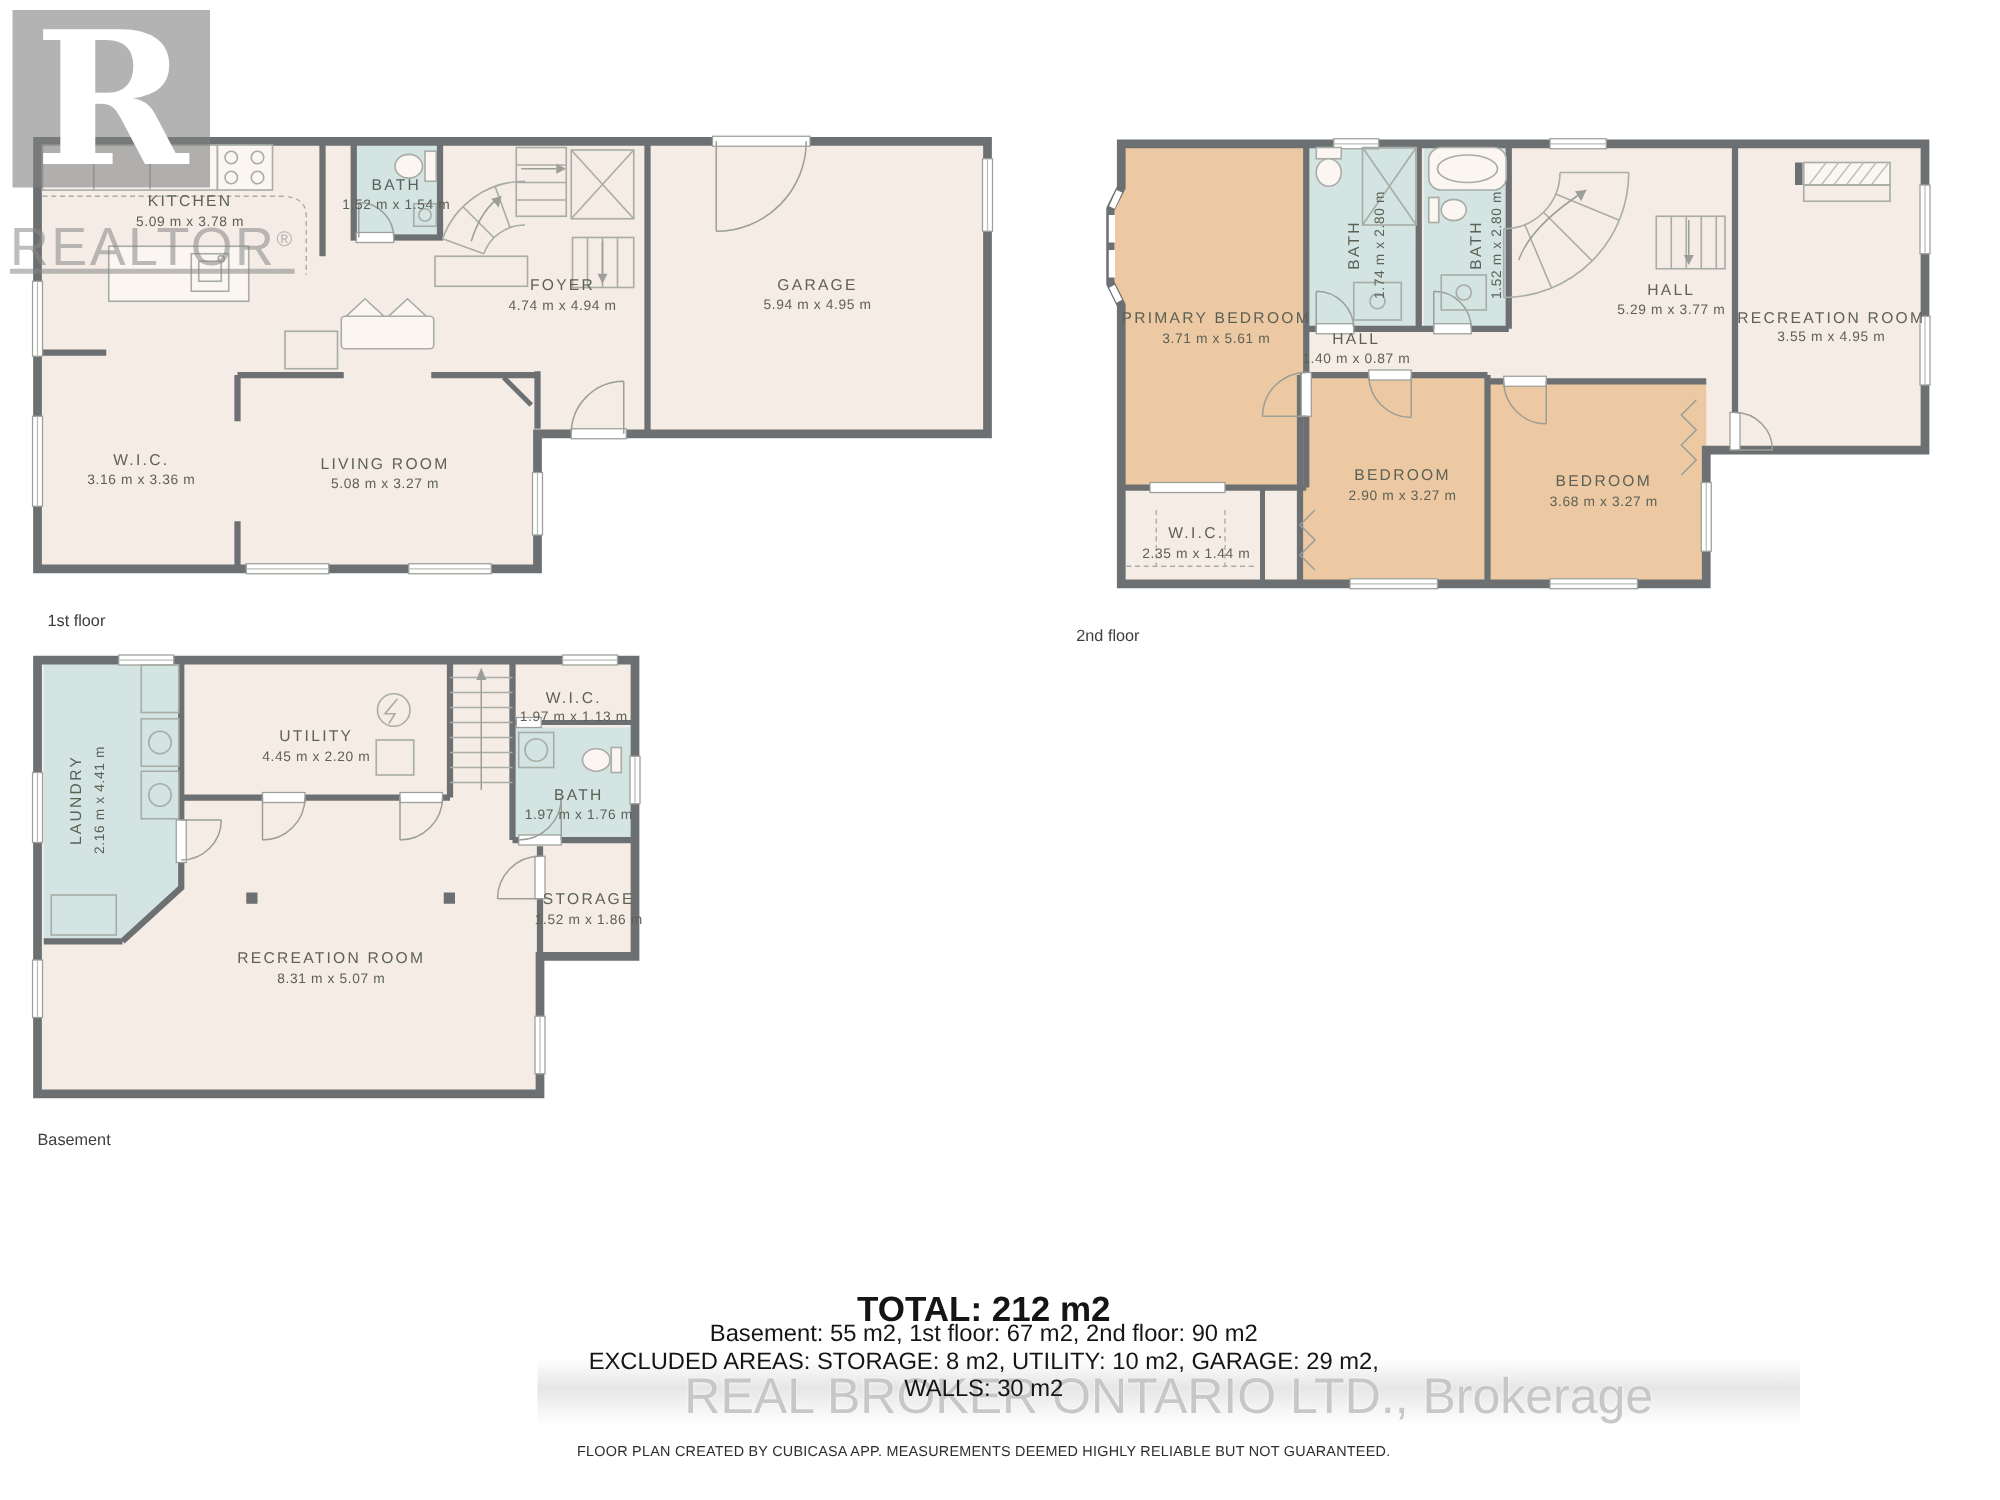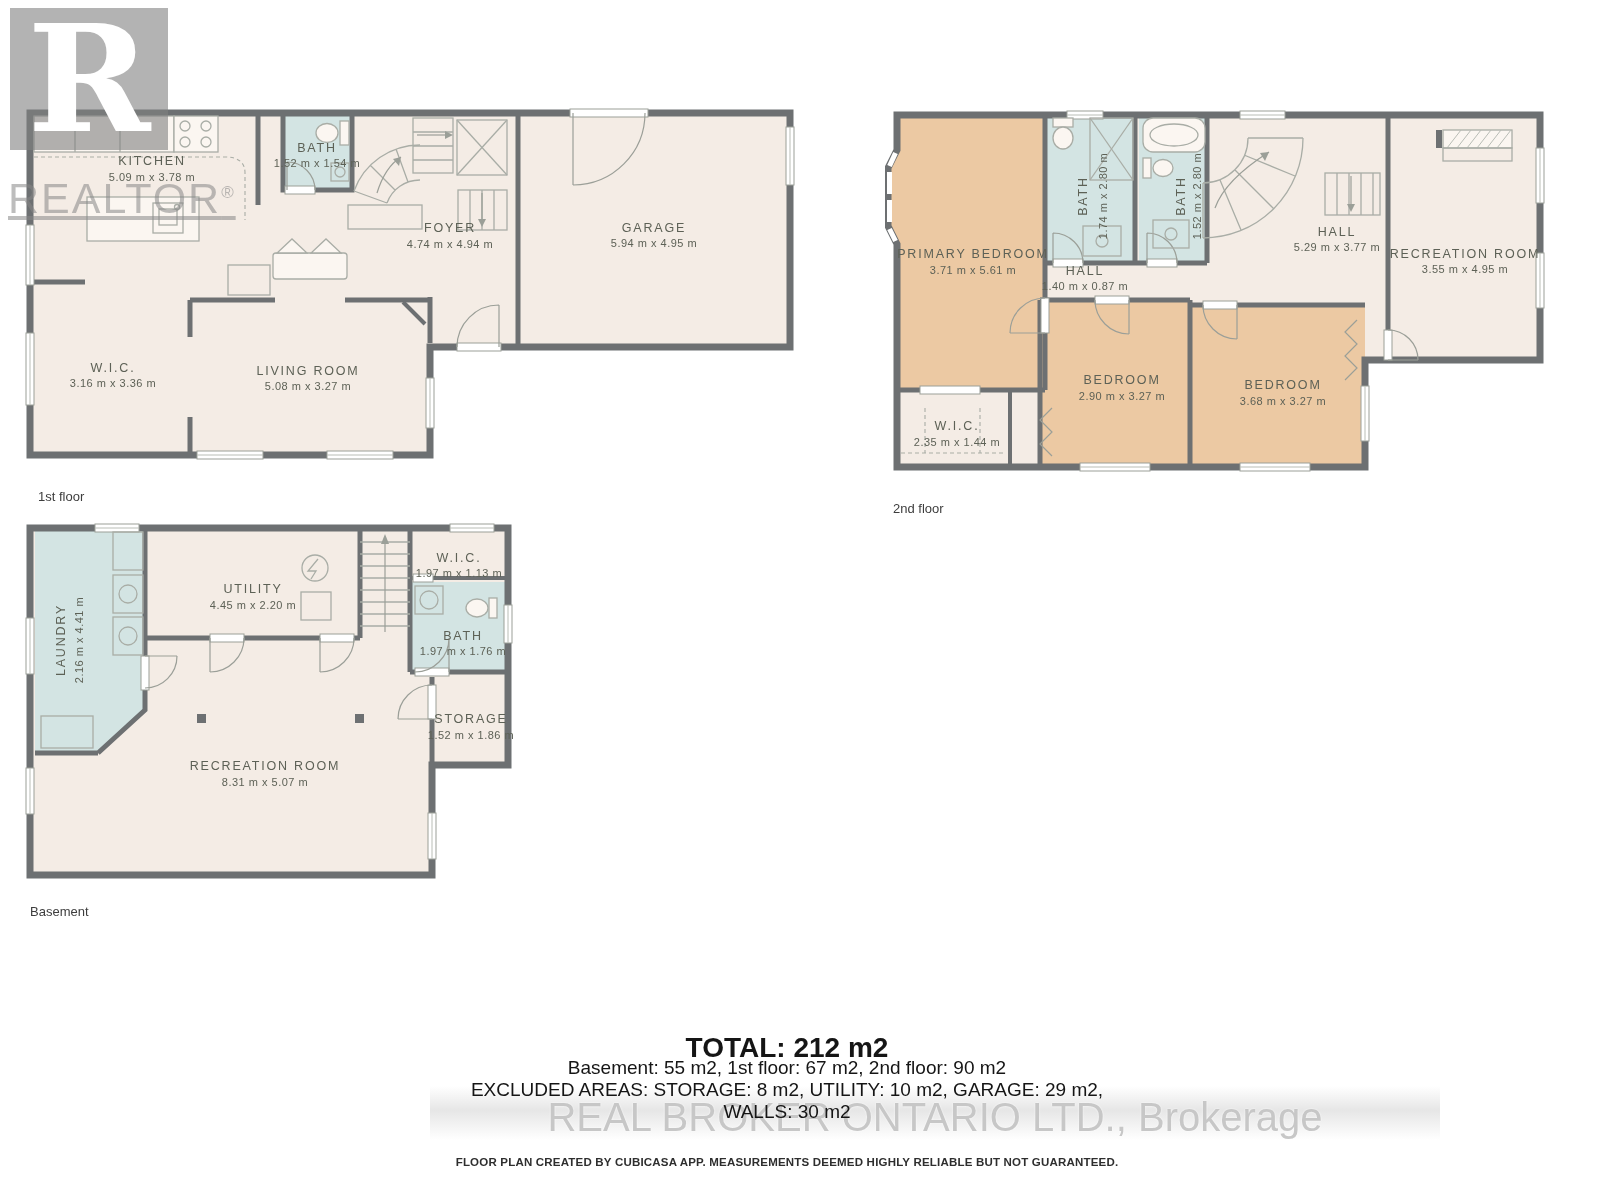--- a/index.html
+++ b/index.html
@@ -37,21 +37,21 @@
   .rl-word sup{font-size:17px;}
   
   .sumline{position:absolute;left:0;width:1574px;text-align:center;color:#151515;z-index:2;}
   .sum-total{font-size:28px;font-weight:bold;}
   .sum-reg{font-size:19px;}
   .brokerage-band{position:absolute;left:430px;top:1086px;width:1010px;height:54px;z-index:1;
       display:flex;align-items:flex-end;justify-content:center;
       background:linear-gradient(180deg,rgba(236,236,236,0) 0%,rgba(228,228,228,.92) 45%,rgba(236,236,236,0) 100%);
       font-size:40px;color:rgba(189,189,189,.85);white-space:nowrap;text-shadow:0 0 2px #fff;}
   .disclaimer{position:absolute;left:0;top:1156px;width:1574px;text-align:center;z-index:2;
-      font-size:11.5px;font-weight:bold;color:#2e2e2e;letter-spacing:.2px;}
+      font-size:11.5px;font-weight:normal;color:#2e2e2e;letter-spacing:.2px;}
 </style>
 </head>
 <body>
 
 <div class="rl-box">
   <span>R</span>
 </div>
 <div class="rl-word"><span>REALTOR</span><sup>®</sup></div>
 
 <svg class="plan" style="left:25px;top:105px" width="770" height="360" viewBox="0 0 770 360">
@@ -263,21 +263,21 @@
   <text class="rdim" x="452" y="143">5.29 m x 3.77 m</text>
   <text class="rname" x="580" y="150">RECREATION ROOM</text>
   <text class="rdim" x="580" y="165">3.55 m x 4.95 m</text>
   <text class="rname" x="237" y="276">BEDROOM</text>
   <text class="rdim" x="237" y="292">2.90 m x 3.27 m</text>
   <text class="rname" x="398" y="281">BEDROOM</text>
   <text class="rdim" x="398" y="297">3.68 m x 3.27 m</text>
   <text class="rname" x="72" y="322">W.I.C.</text>
   <text class="rdim" x="72" y="338">2.35 m x 1.44 m</text>
 </svg>
-<div class="floor-tag" style="left:893px;top:501px">2nd floor</div>
+<div class="floor-tag" style="left:861px;top:501px">2nd floor</div>
 
 <svg class="plan" style="left:25px;top:520px" width="490" height="360" viewBox="0 0 490 360">
   <path class="fill-floor" d="M5,8 H483 V245 H407 V355 H5 Z"></path>
   <path class="fill-wet" d="M10,10 H120 V190 L73,233 H10 Z"></path>
   <rect class="fill-wet" x="385" y="62" width="98" height="90"></rect>
   <g>
     <path class="wall w7" d="M5,8 H483 V245 H407 V355 H5 Z"></path>
     <path class="wall w5" d="M120,10 V190 L73,233 M73,233 H10"></path>
     <path class="wall w5" d="M120,118 H335 M335,8 V118 M385,8 V152"></path>
     <path class="wall w4" d="M385,58 H483"></path>

